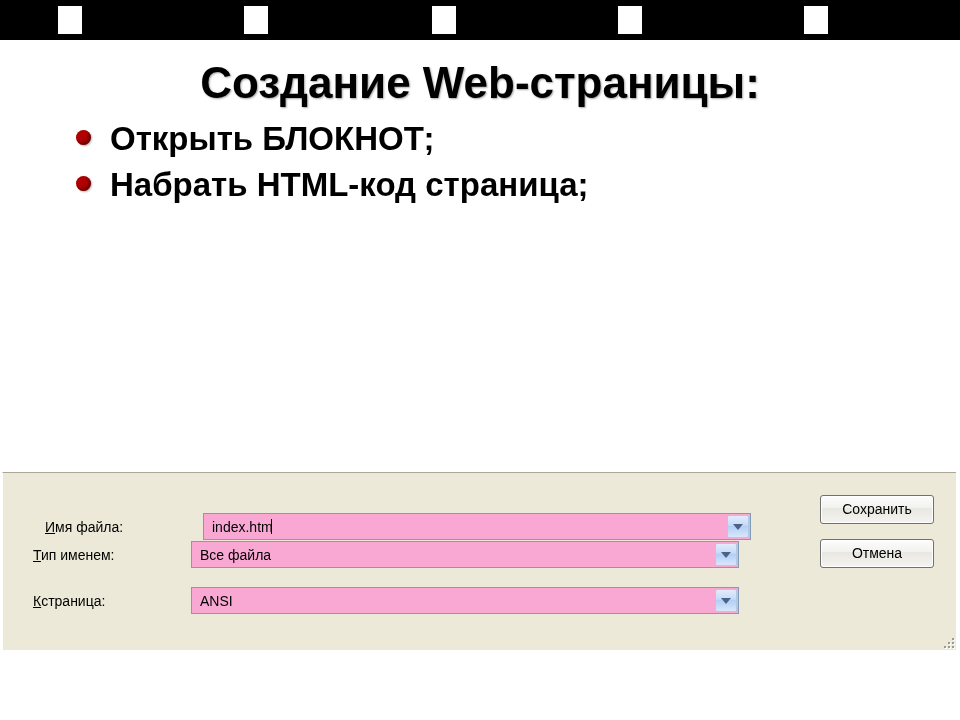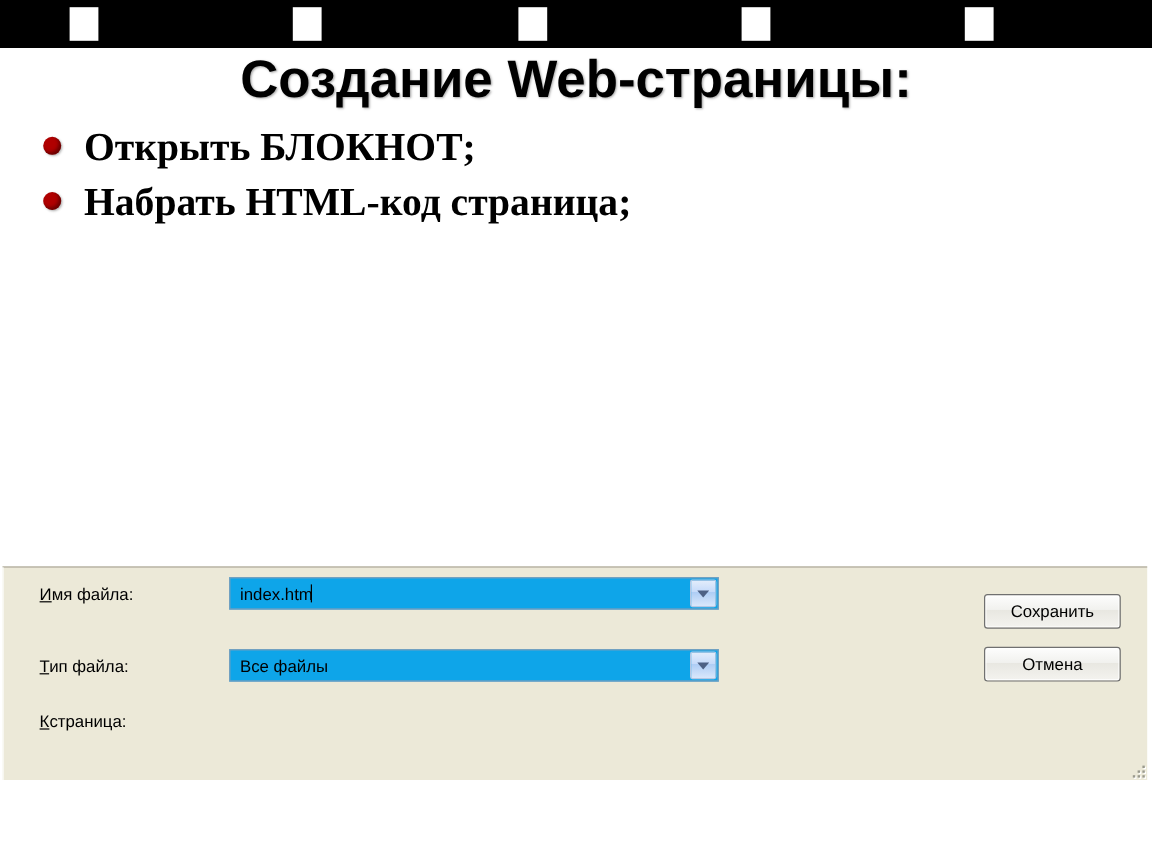--- a/index.html
+++ b/index.html
@@ -27,28 +27,27 @@
   .tick.t2{ left:244px; }
   .tick.t3{ left:432px; }
   .tick.t4{ left:618px; }
   .tick.t5{ left:804px; }
 
   .slide-title {
     text-align:center;
     font-size:44px;
     font-weight:bold;
     color:#000;
-    margin:2px 20px 8px;
+    margin:18px 20px 8px;
     text-shadow:1px 1px 2px rgba(0,0,0,0.35);
   }
   ul.points {
     list-style:none;
-    padding:0 40px 0 70px;
+    padding:0 40px 0 110px;
     margin:10px 0 0 0;
-    font-family:Liberation Serif, serif;
   }
   ul.points li {
     position:relative;
     font-size:33px;
     color:#000;
     font-weight:bold;
     line-height:1.28;
     margin-bottom:4px;
   }
   ul.points li::before {
@@ -76,39 +75,39 @@
     font-family:"Tahoma", sans-serif;
     font-size:14px;
     color:#000;
   }
   .dlg-row {
     position:absolute;
     left:0;
     right:0;
     height:32px;
   }
-  .dlg-row.r1{ top:8px; }
+  .dlg-row.r1{ top:40px;margin-left:12px; }
   .dlg-row.r2{ top:68px; }
   .dlg-row.r3{ top:114px; }
 
   .dlg-label {
     position:absolute;
     left:30px;
     top:6px;
     font-size:14px;
   }
   .dlg-label u { text-decoration:underline; }
 
   .combo {
     position:absolute;
     left:188px;
     top:0;
-    width:408px;
+    width:548px;
     height:27px;
-    background:#0ea5e9;
+    background:#f9a8d4;
     border:1px solid #7f9db9;
     padding:4px 30px 3px 8px;
     font-size:14px;
     font-family:"Tahoma",sans-serif;
     line-height:19px;
   }
   .combo .caret-btn {
     position:absolute;
     right:1px;
     top:1px;
@@ -189,35 +188,43 @@
         <div class="caret-btn">
           <svg viewBox="0 0 10 8">
               <path d="M0 1 L5 7 L10 1 Z" fill="#4d6185"></path>
             </svg>
         </div>
       </div>
     </div>
 
     <div class="dlg-row r2">
       <div class="dlg-label">
-        <u>Т</u><span>ип файла:</span>
+        <u>Т</u><span>ип именем:</span>
       </div>
       <div class="combo">
-        <span>Все файлы</span>
+        <span>Все файла</span>
         <div class="caret-btn">
           <svg viewBox="0 0 10 8">
               <path d="M0 1 L5 7 L10 1 Z" fill="#4d6185"></path>
             </svg>
         </div>
       </div>
     </div>
 
     <div class="dlg-row r3">
       <div class="dlg-label">
         <u>К</u><span>страница:</span>
+      </div>
+      <div class="combo">
+        <span>ANSI</span>
+        <div class="caret-btn">
+          <svg viewBox="0 0 10 8">
+              <path d="M0 1 L5 7 L10 1 Z" fill="#4d6185"></path>
+            </svg>
+        </div>
       </div>
     </div>
 
     <div class="btn b1">Сохранить</div>
     <div class="btn b2">Отмена</div>
 
     <div class="resize-grip">
       <span style="right:0;bottom:0"></span>
       <span style="right:4px;bottom:0"></span>
       <span style="right:8px;bottom:0"></span>

